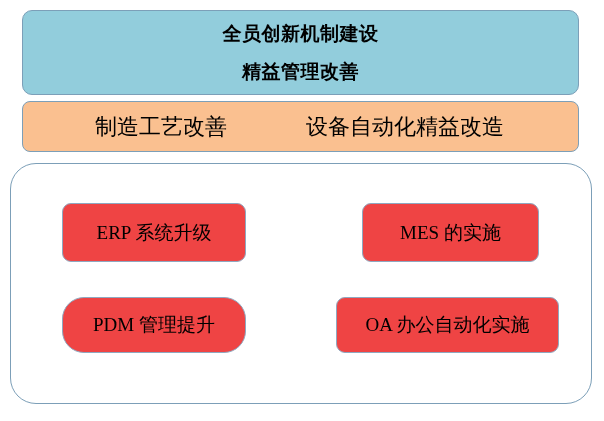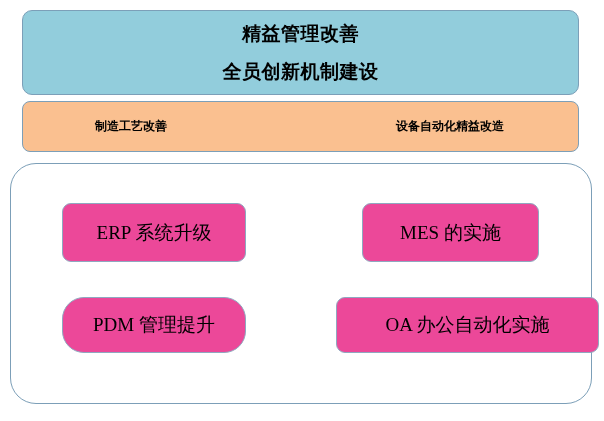--- a/index.html
+++ b/index.html
@@ -58,22 +58,21 @@
   .band-process {
     left: 22px;
     top: 101px;
     width: 557px;
     height: 51px;
     background: #FAC090;
     border: 1px solid #7C9FB8;
     border-radius: 8px;
     justify-content: space-between;
     padding: 2px 52px;
-    font-size: 12px;
-    font-weight: bold;
+    font-size: 22px;
   }
   .band-process .seg {
     flex: 0 0 auto;
     white-space: nowrap;
   }
   .band-process .seg.left  { margin-left: 20px; }
   .band-process .seg.right { margin-right: 22px; text-align: right; }
 
   
   .container-it {
@@ -83,40 +82,40 @@
     width: 582px;
     height: 241px;
     box-sizing: border-box;
     background: #FFFFFF;
     border: 1.5px solid #7C9FB8;
     border-radius: 26px;
   }
 
   
   .box-green {
-    background: #ec4899;
+    background: #ef4444;
     border: 1.5px solid #8FA8C0;
     border-radius: 9px;
     font-size: 19px;
     white-space: nowrap;
   }
 
   .box-erp { left: 62px;  top: 203px; width: 184px; height: 59px; }
   .box-mes { left: 362px; top: 203px; width: 177px; height: 59px; }
   .box-pdm { left: 62px;  top: 297px; width: 184px; height: 56px; border-radius: 22px; }
-  .box-oa  { left: 336px; top: 297px; width: 263px; height: 56px; }
+  .box-oa  { left: 336px; top: 297px; width: 223px; height: 56px; }
 </style>
 </head>
 <body>
 
 <div id="diagram-root">
 
   <div class="node banner-strategy">
+    <span class="line">全员创新机制建设</span>
     <span class="line">精益管理改善</span>
-    <span class="line">全员创新机制建设</span>
   </div>
 
   <div class="node band-process">
     <span class="seg left">制造工艺改善</span>
     <span class="seg right">设备自动化精益改造</span>
   </div>
 
   <div class="container-it"></div>
 
   <div class="node box-green box-erp">

